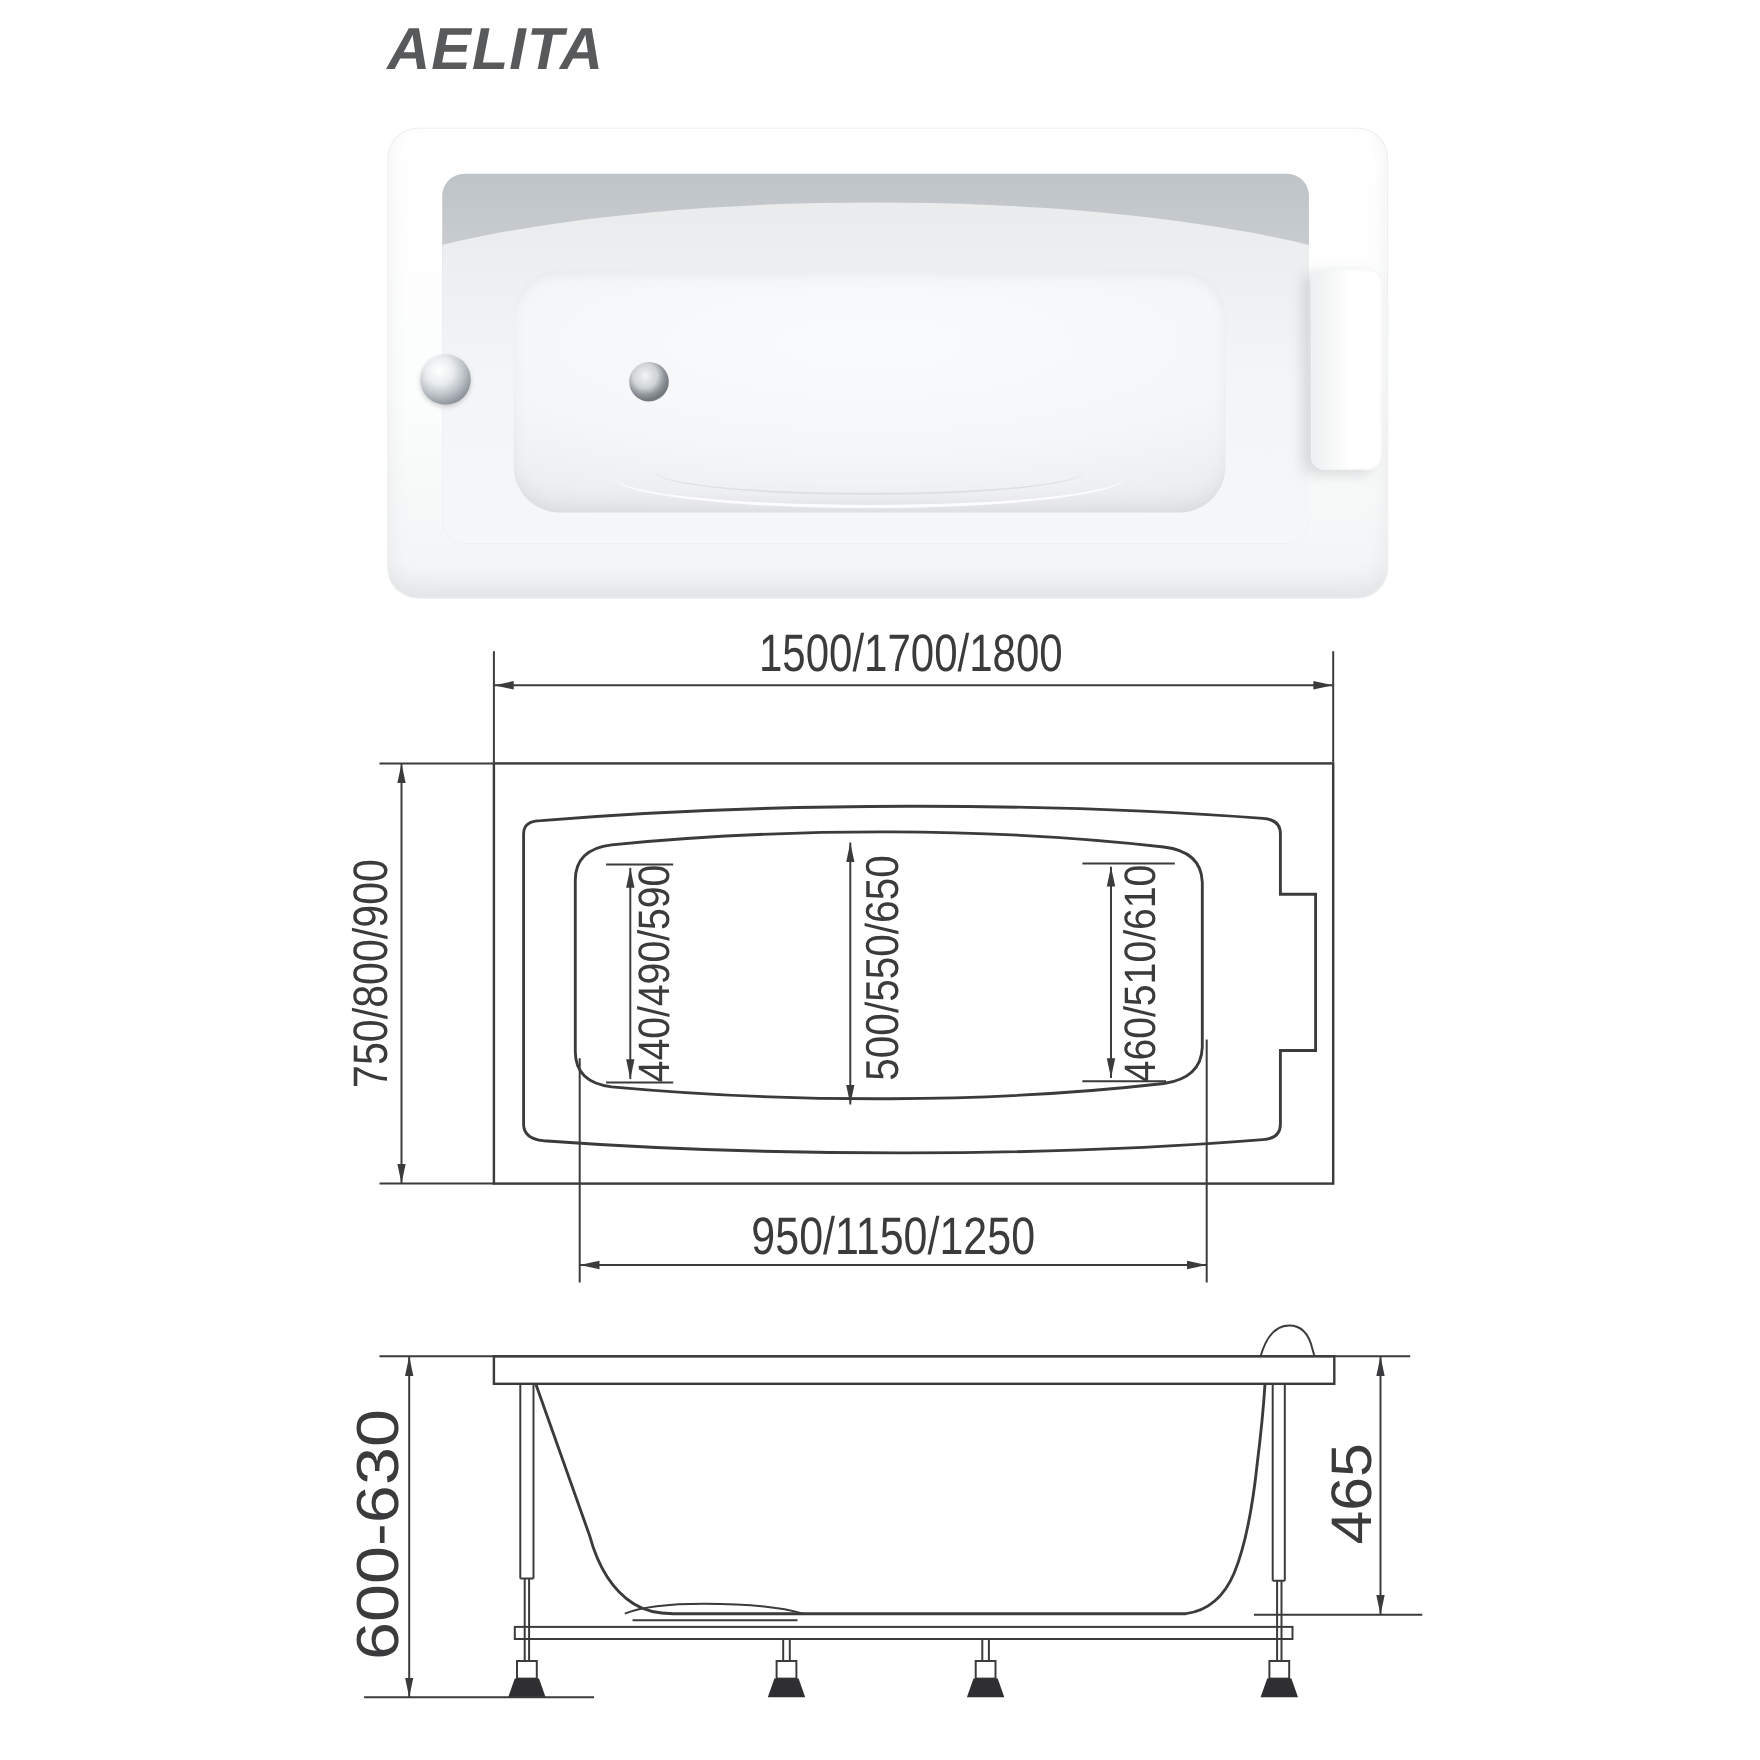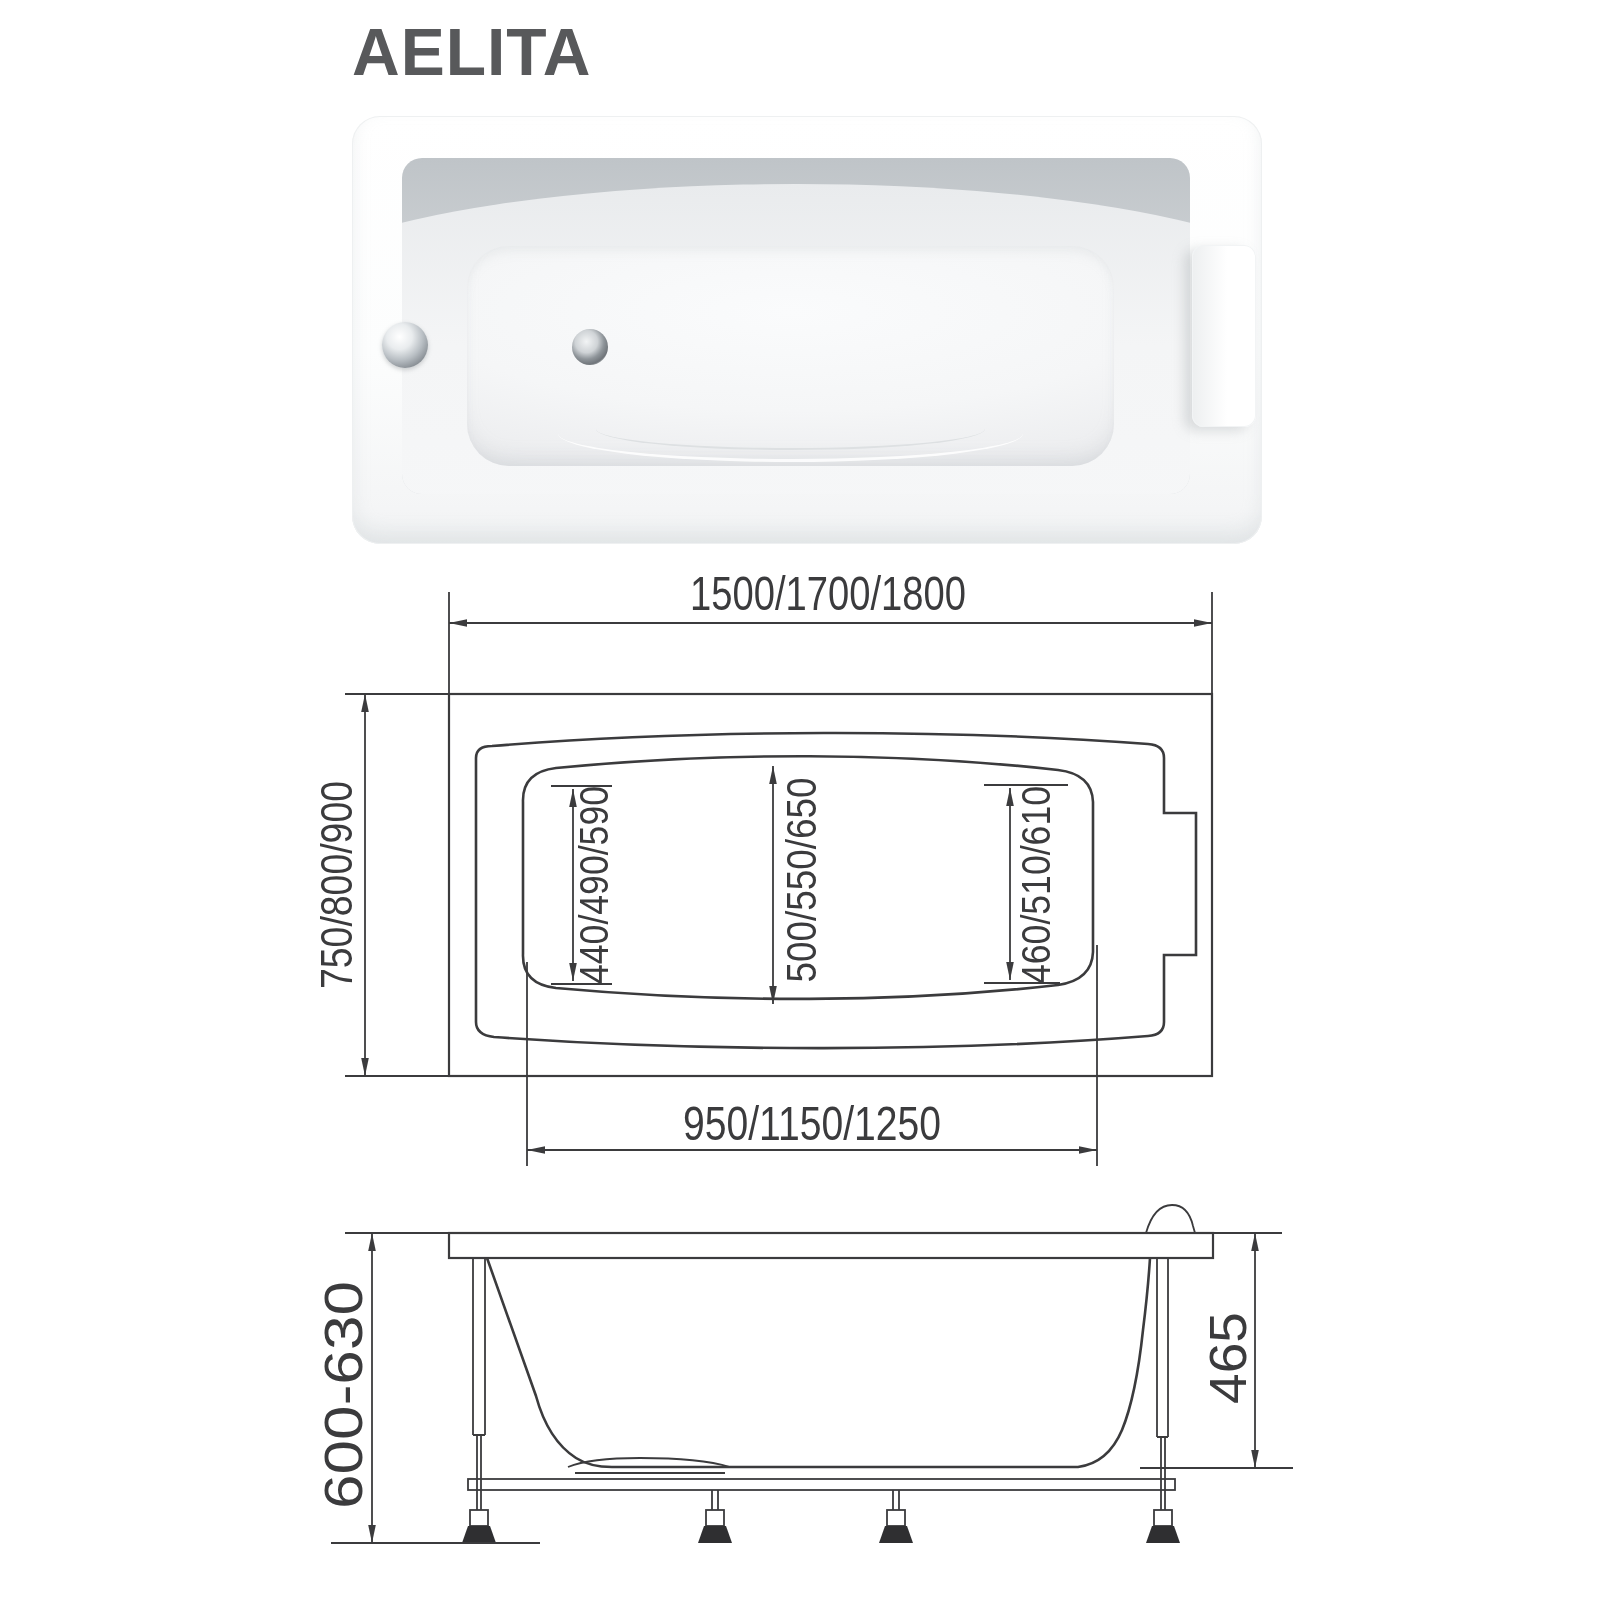--- a/index.html
+++ b/index.html
@@ -1,19 +1,19 @@
 <!DOCTYPE html>
 <html><head>
 <meta charset="utf-8">
 <style>
   html,body{margin:0;padding:0;background:#ffffff;}
   .canvas{position:relative;width:1600px;height:1600px;background:#ffffff;overflow:hidden;
           font-family:"Liberation Sans",sans-serif;}
-  .page-title{position:absolute;left:352px;top:14px;font-size:66px;font-weight:700;
-              color:#58595b;letter-spacing:1px;}
+  .page-title{position:absolute;left:352px;top:14px;font-size:54px;font-weight:700;
+              color:#58595b;letter-spacing:1px;font-style:italic;}
   
   .photo{position:absolute;left:352px;top:116px;width:910px;height:428px;}
   .tub-shell{position:absolute;inset:0;border-radius:28px;
       background:linear-gradient(180deg,#ffffff 0%,#fcfdfd 55%,#f4f5f6 92%,#eef0f1 100%);
       box-shadow:inset 0 0 0 1px #eef0f1, inset 0 -10px 18px rgba(190,196,200,.28);}
   .tub-opening{position:absolute;left:50px;right:72px;top:42px;bottom:50px;border-radius:20px;
       overflow:hidden;background:linear-gradient(180deg,#bfc4c8 0%,#ccd0d3 30%,#dadde0 100%);}
   .opening-light{position:absolute;left:-18%;width:136%;top:26px;height:540px;
       border-radius:50% 50% 0 0 / 120px 120px 0 0;
       background:linear-gradient(180deg,#e9ebed 0%,#f4f5f6 30%,#f8f9fa 100%);}

